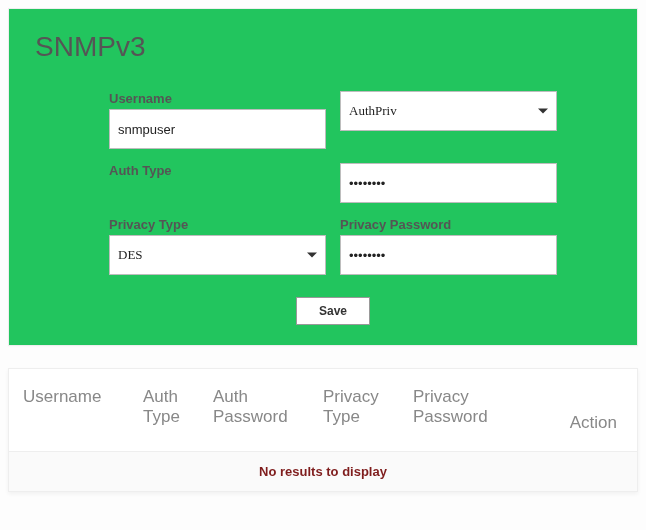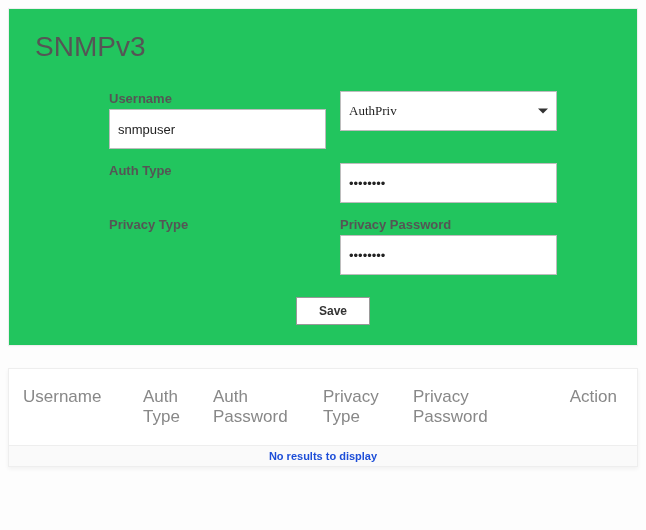--- a/index.html
+++ b/index.html
@@ -97,29 +97,29 @@
     color: #888;
     font-size: 17px;
     font-weight: 400;
   }
   .th { padding: 0 6px; }
   .th.username { flex: 0 0 120px; }
   .th.atype    { flex: 0 0 70px; }
   .th.apass    { flex: 0 0 110px; }
   .th.ptype    { flex: 0 0 90px; }
   .th.ppass    { flex: 0 0 110px; }
-  .th.action   { flex: 1; text-align: right; padding-right: 12px;}
+  .th.action   { flex: 1; text-align: right; padding-right: 12px; margin-top: 26px;}
   .tbody {
     border-top: 1px solid #eee;
     background: #fafafa;
     text-align: center;
-    color: #1d4ed8;
-    font-size: 11px;
+    color: #7f1d1d;
+    font-size: 13px;
     font-weight: 600;
-    padding: 4px 0;
+    padding: 12px 0;
   }
 </style>
 </head>
 <body>
 
 <div class="card">
   <div class="title">SNMPv3</div>
 
   <div class="form">
 
@@ -141,20 +141,24 @@
         <div class="label">Auth Type</div>
       </div>
       <div class="field">
         <input class="input" type="text" value="••••••••" style="">
       </div>
     </div>
 
     <div class="row">
       <div class="field">
         <div class="label">Privacy Type</div>
+        <div class="select">
+          <span>DES</span>
+          <span class="caret"></span>
+        </div>
       </div>
       <div class="field">
         <div class="label">Privacy Password</div>
         <input class="input" type="text" value="••••••••" style="">
       </div>
     </div>
 
     <div class="save-row">
       <button class="save-btn">Save</button>
     </div>

